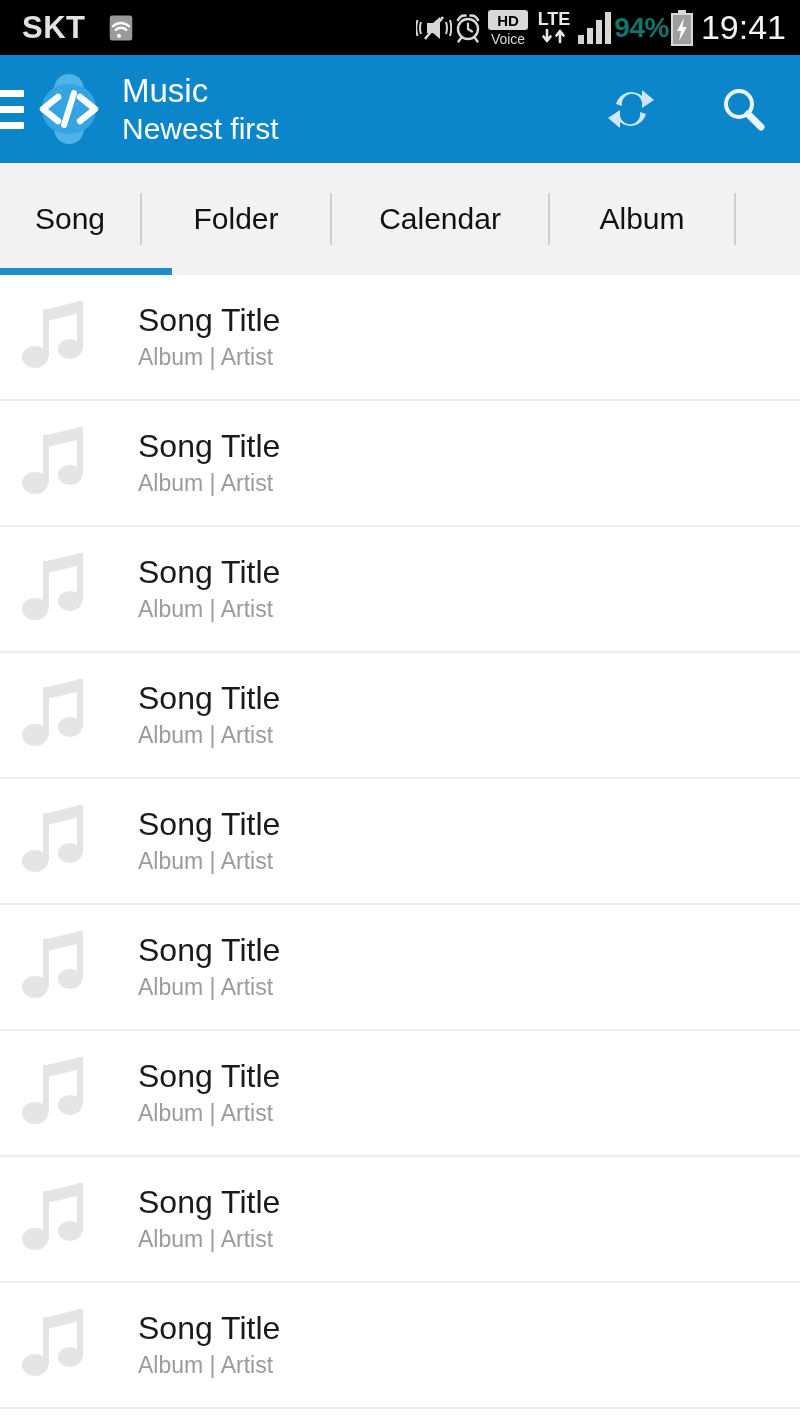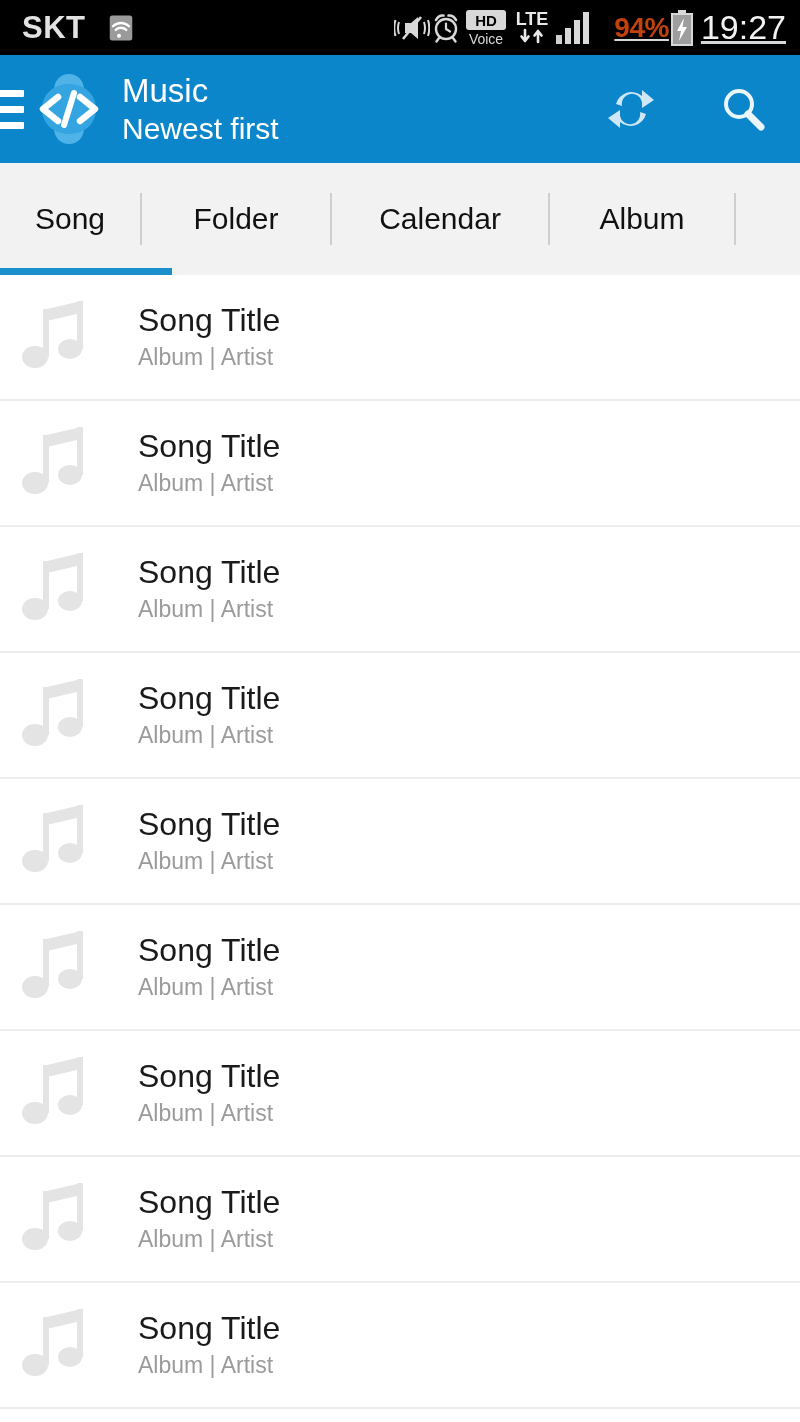--- a/index.html
+++ b/index.html
@@ -13,23 +13,23 @@
   
   .status-bar{
     height:55px; width:100%;
     background:#000000;
     display:flex; align-items:center;
     padding:0 14px 0 22px;
     color:#d8d8d8;
   }
   .status-left{ display:flex; align-items:center; gap:20px; }
   .carrier{ font-size:31px; font-weight:700; letter-spacing:0.5px; color:#e2e2e2; }
-  .status-right{ margin-left:auto; display:flex; align-items:center; gap:0;text-decoration:underline; }
+  .status-right{ margin-left:auto; display:flex; align-items:center; gap:0; }
   .sicon{ display:flex; align-items:center; justify-content:center; }
-  .battery-pct{ font-size:28px; font-weight:700; color:#c2410c; letter-spacing:-0.5px;margin-left:22px;}
+  .battery-pct{ font-size:28px; font-weight:700; color:#0f766e; letter-spacing:-0.5px;}
   .clock{ font-size:34px; font-weight:400; color:#f2f2f2; letter-spacing:0px; margin-left:6px;}
 
   
   .app-bar{
     height:108px; width:100%;
     background:#0b86cb;
     display:flex; align-items:center;
     padding-left:0; padding-right:28px;
     position:relative;
   }
@@ -159,21 +159,21 @@
       </svg>
     </span>
     <span class="battery-pct">94%</span>
     <span class="sicon">
       <svg width="26" height="36" viewBox="0 0 26 36">
         <rect x="9" y="0" width="8" height="4" fill="#d8d8d8"></rect>
         <rect x="3" y="4" width="20" height="31" fill="#9e9e9e" stroke="#d8d8d8" stroke-width="2"></rect>
         <path d="M15 8 L8 21 L12 21 L10 31 L18 17 L13.5 17 Z" fill="#ffffff"></path>
       </svg>
     </span>
-    <span class="clock">19:27</span>
+    <span class="clock">19:41</span>
   </div>
 </div>
 
 <div class="app-bar">
 
   <div class="hamburger">
     <span></span>
     <span></span>
     <span></span>
   </div>

